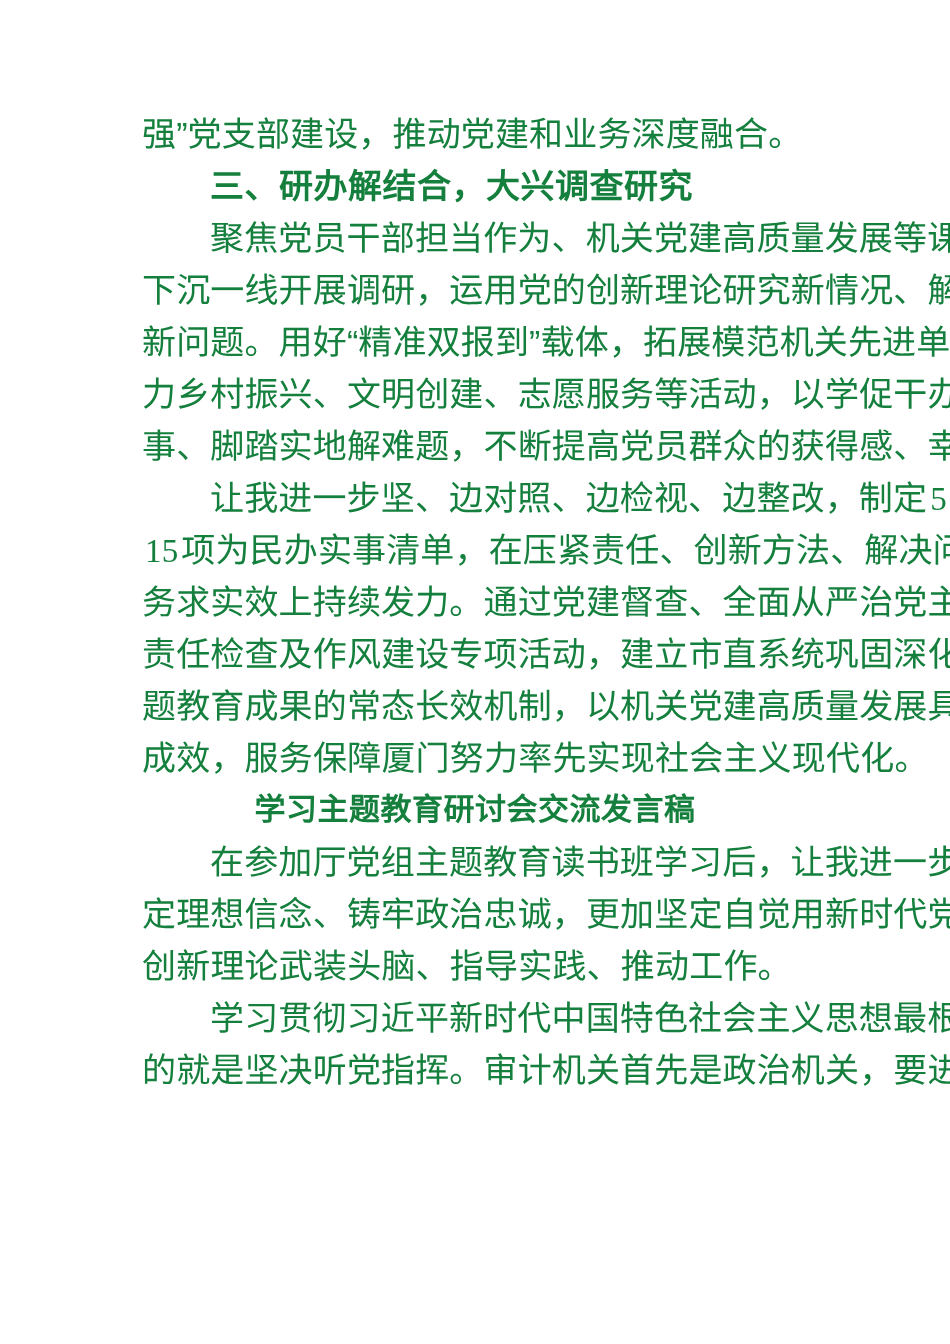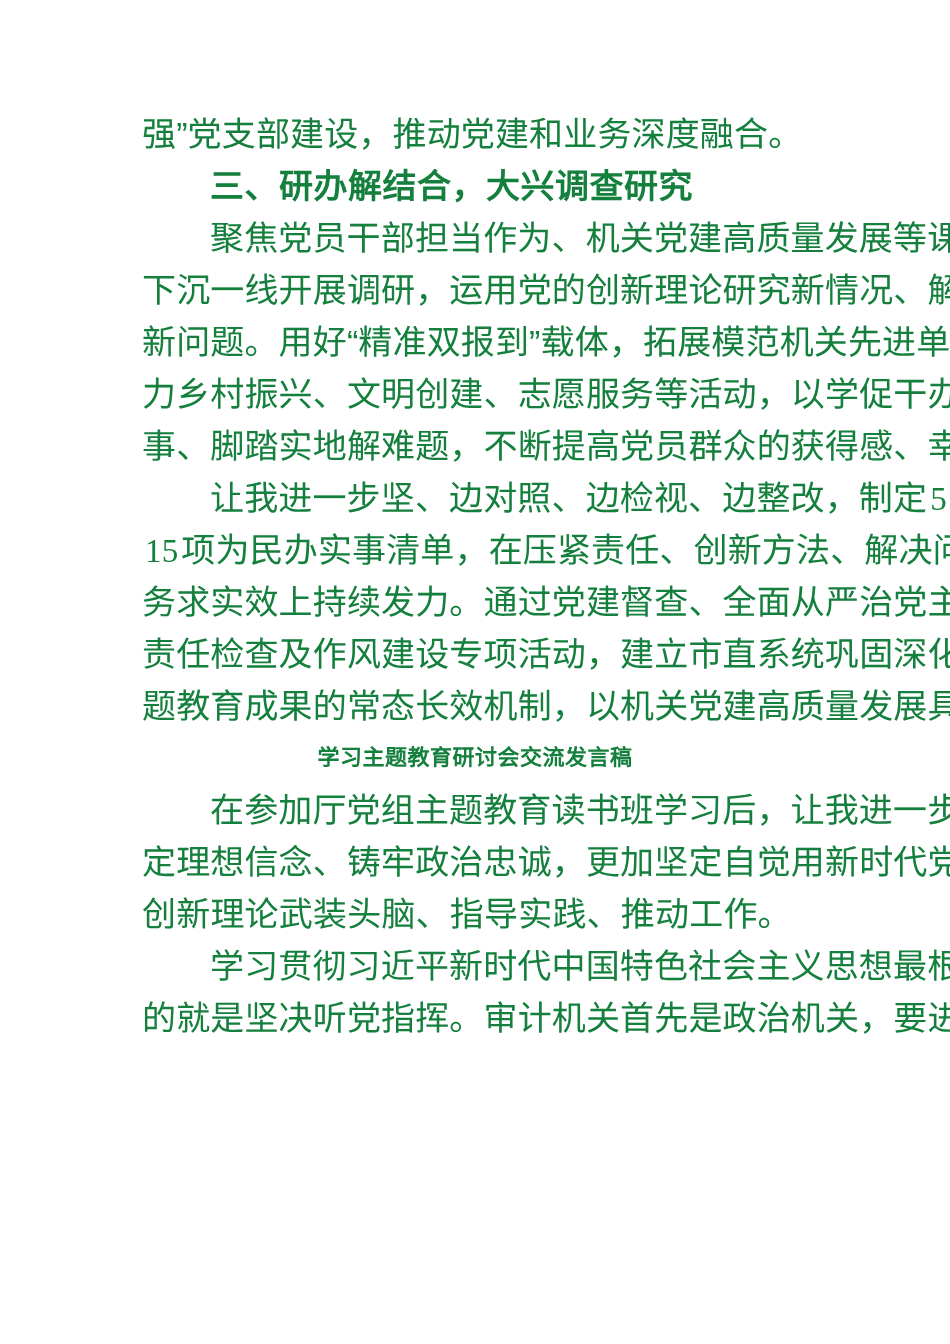--- a/index.html
+++ b/index.html
@@ -46,21 +46,21 @@
   
   .line.heading {
     font-weight: 700;
     letter-spacing: 0.5px;
   }
 
   
   .line.doc-title {
     font-weight: 700;
     text-align: center;
-    font-size: 22px;
+    font-size: 31px;
     letter-spacing: 0.5px;
     padding-right: 2px;
   }
 
   
   .indent {
     padding-left: 68px;
   }
 
   
@@ -92,20 +92,21 @@
     <div class="line body just">事、脚踏实地解难题，不断提高党员群众的获得感、幸福</div>
 
 
     <div class="line body just indent"><span>让我进一步坚、边对照、边检视、边整改，制定</span><span class="num">5</span><span>大类</span></div>
 
     <div class="line body just"><span class="num">15</span><span>项为民办实事清单，在压紧责任、创新方法、解决问题、</span></div>
 
     <div class="line body just">务求实效上持续发力。通过党建督查、全面从严治党主体</div>
     <div class="line body just">责任检查及作风建设专项活动，建立市直系统巩固深化主</div>
     <div class="line body just">题教育成果的常态长效机制，以机关党建高质量发展具体</div>
+    <div class="line body">成效，服务保障厦门努力率先实现社会主义现代化。</div>
 
     <div class="line doc-title">学习主题教育研讨会交流发言稿</div>
 
     <div class="line body just indent">在参加厅党组主题教育读书班学习后，让我进一步坚</div>
     <div class="line body just">定理想信念、铸牢政治忠诚，更加坚定自觉用新时代党的</div>
     <div class="line body">创新理论武装头脑、指导实践、推动工作。</div>
 
 
     <div class="line body just indent">学习贯彻习近平新时代中国特色社会主义思想最根本</div>
     <div class="line body just">的就是坚决听党指挥。审计机关首先是政治机关，要进一</div>

